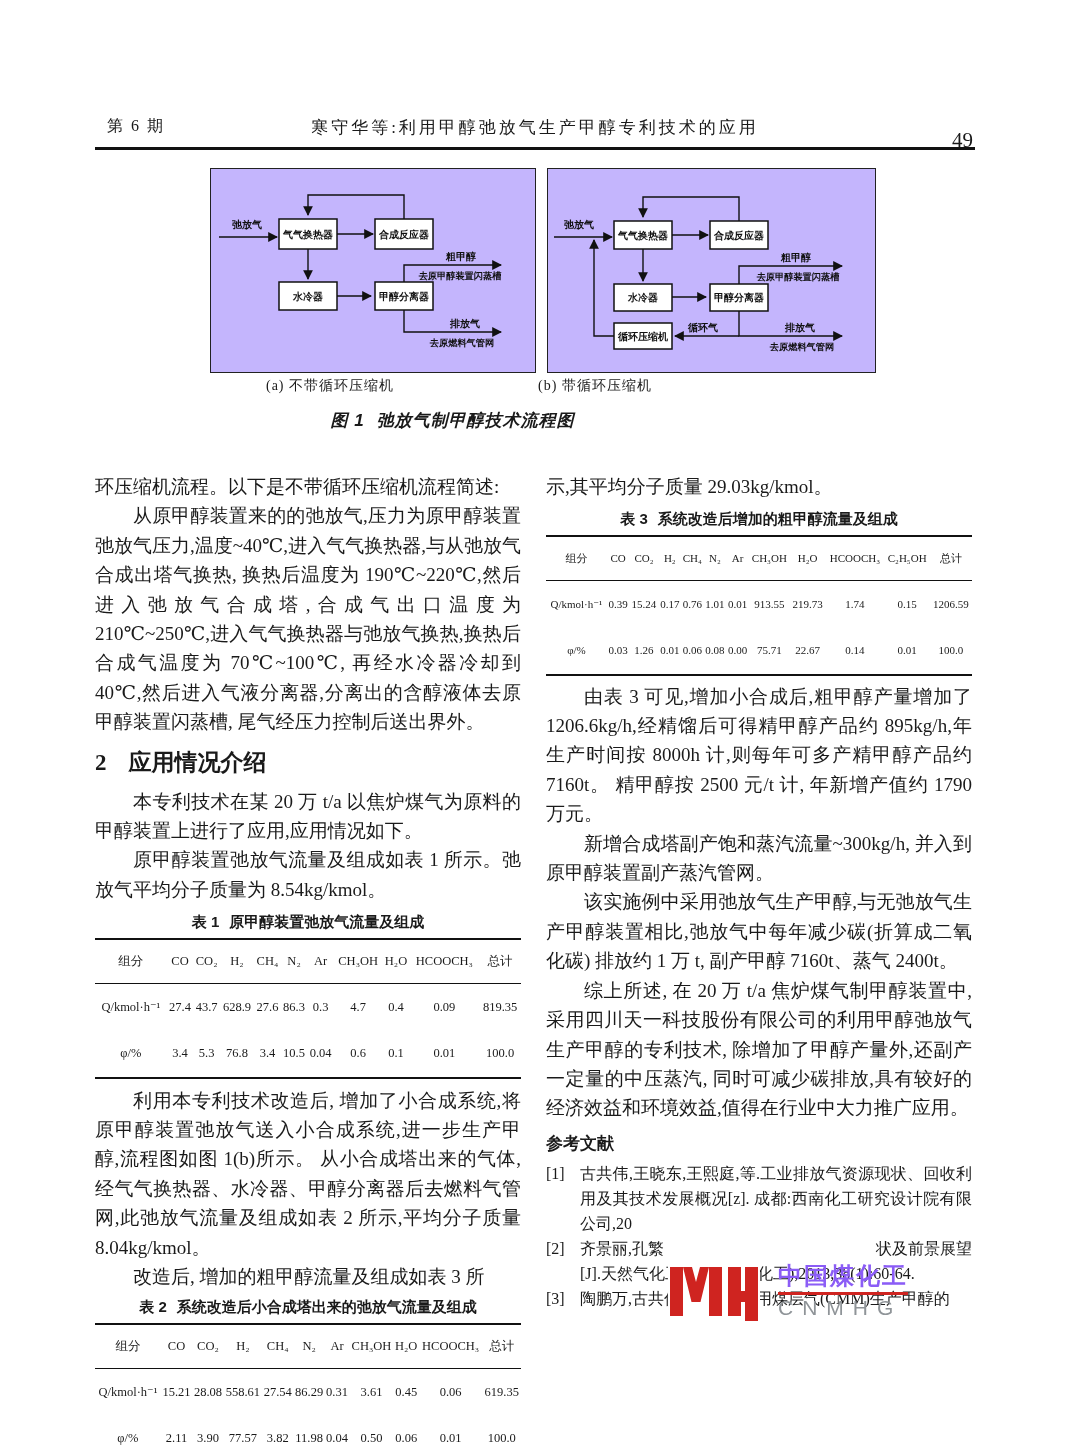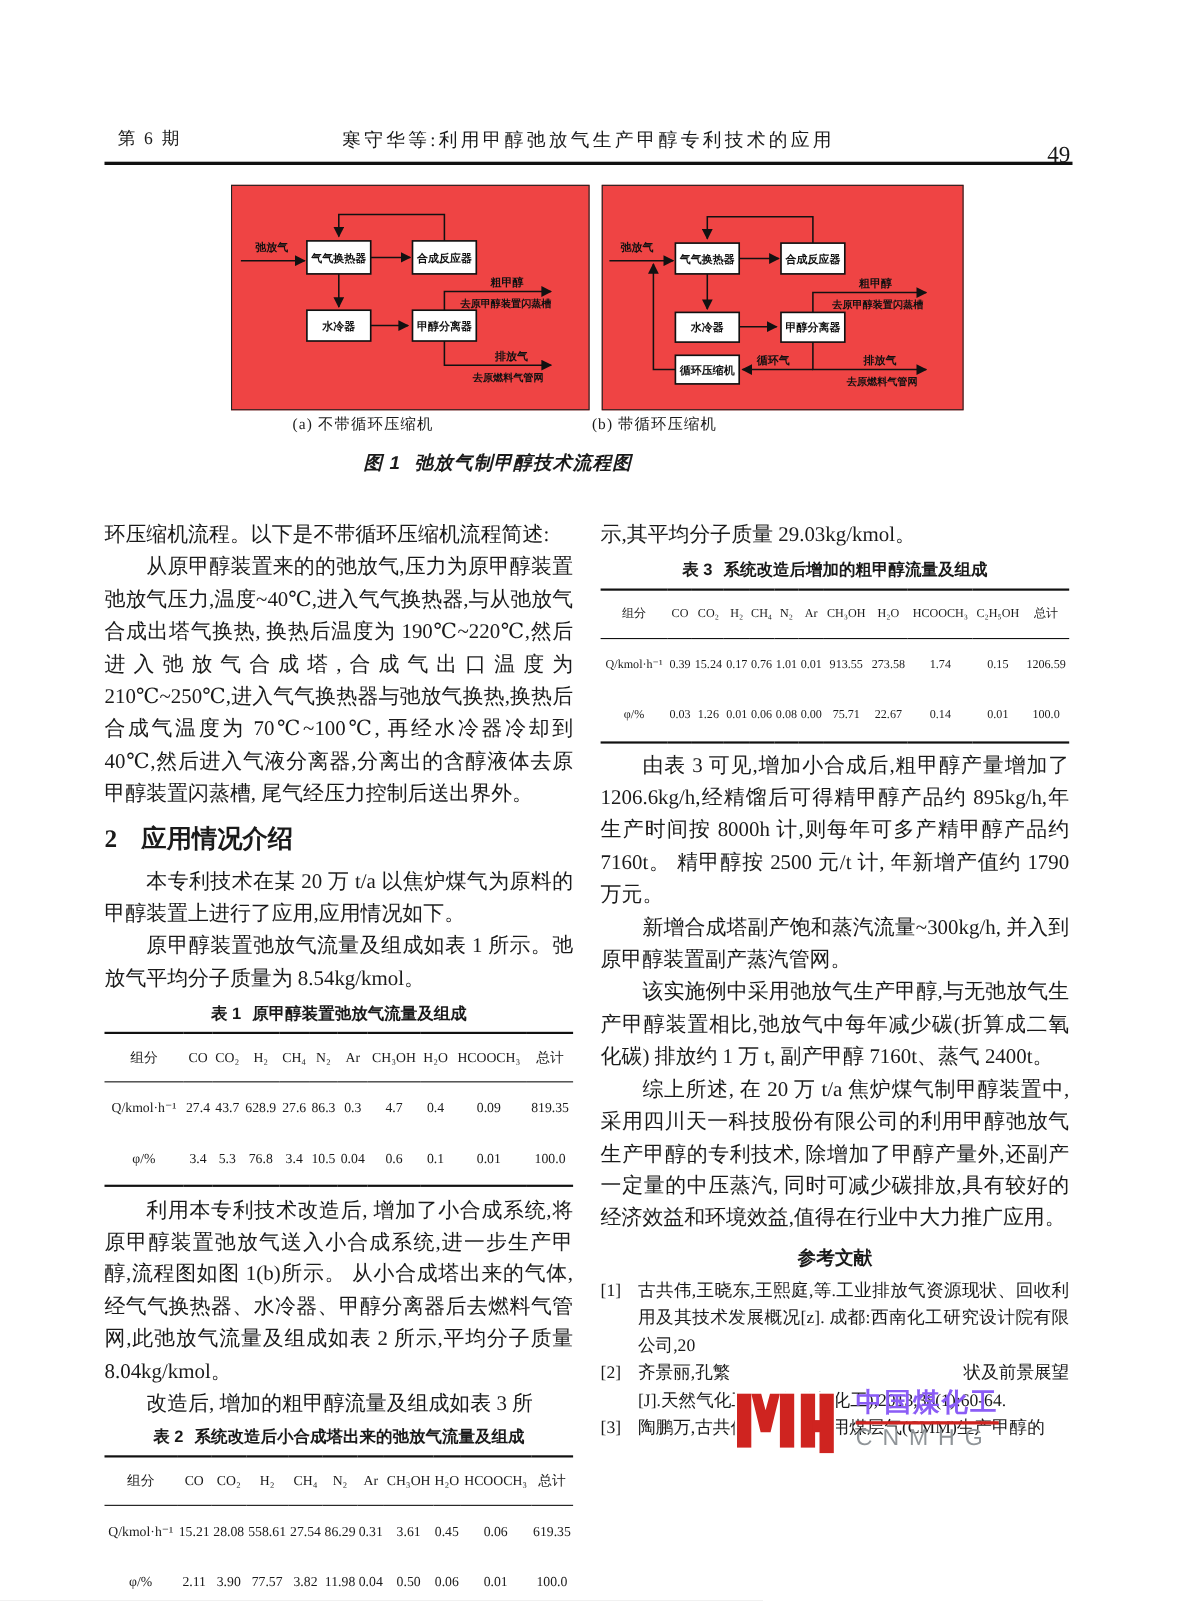--- a/index.html
+++ b/index.html
@@ -9,21 +9,21 @@
     font-family:"Liberation Serif","DejaVu Serif",serif;
   }
   
   .header-row { position:absolute; left:95px; top:112px; width:880px; height:28px; }
   .header-issue { position:absolute; left:12px; top:4px; font-size:16px; letter-spacing:2px; }
   .header-title { position:absolute; left:0; right:0; top:4px; text-align:center; font-size:17px; letter-spacing:3px; }
   .header-pagenum { position:absolute; right:2px; top:16px; font-size:21px; }
   .header-rule { position:absolute; left:95px; top:147px; width:880px; height:3px; background:#111; }
 
   
-  .figbox { position:absolute; top:168px; height:203px; border:1.6px solid #222; background:#ef4444; }
+  .figbox { position:absolute; top:168px; height:203px; border:1.6px solid #222; background:#c4b5fd; }
   .figbox.a { left:210px; width:324px; }
   .figbox.b { left:547px; width:327px; }
   .subcap { position:absolute; top:377px; font-size:14px; letter-spacing:1px; text-align:center; }
   .subcap.a { left:230px; width:200px; }
   .subcap.b { left:495px; width:200px; }
   .figcaption { position:absolute; left:0; top:409px; width:905px; text-align:center;
     font-family:"Liberation Sans","DejaVu Sans",sans-serif; font-weight:bold; font-size:17px; letter-spacing:1px;font-style:italic; }
   .figcaption .cap-label { margin-right:12px; }
   svg text { font-family:"Liberation Sans","DejaVu Sans",sans-serif; font-weight:bold; fill:#111; }
   svg .node { fill:#fff; stroke:#111; stroke-width:1.5; }
@@ -46,21 +46,21 @@
   .tablewrap { width:100%; }
   table.paper-table { width:100%; border-collapse:collapse;
     border-top:2.4px solid #111; border-bottom:2.4px solid #111;
     font-family:"Liberation Serif","DejaVu Serif",serif; }
   .tw-large table.paper-table { font-size:12.5px; }
   .tw-small table.paper-table { font-size:11px; }
   table.paper-table th { font-weight:normal; border-bottom:1.3px solid #111; padding:7px 0 6px 0; text-align:center; white-space:nowrap; }
   table.paper-table td { padding:9px 0 8px 0; text-align:center; white-space:nowrap; }
 
   
-  .refs-heading { margin:10px 0 6px 0; text-align:center; text-indent:0;
+  .refs-heading { margin:10px 0 6px 0; text-indent:0;
     font-family:"Liberation Sans","DejaVu Sans",sans-serif; font-weight:bold; font-size:17px; line-height:22px; }
   .ref-item { display:flex; font-size:16px; line-height:25px; text-align:justify; }
   .ref-marker { flex:0 0 34px; }
   .ref-body { flex:1; position:relative; }
   .ref-line { position:relative; }
   .ref-frag-right { position:absolute; right:0; top:0; }
 
   
   .watermark { position:absolute; left:660px; top:1261px; width:320px; height:64px; z-index:5; pointer-events:none; }
   .wm-logo { position:absolute; left:8px; top:4px; width:92px; height:58px; background:#fff; }
@@ -284,21 +284,21 @@
           <tbody>
             <tr>
               <td>Q/kmol·h⁻¹</td>
               <td>0.39</td>
               <td>15.24</td>
               <td>0.17</td>
               <td>0.76</td>
               <td>1.01</td>
               <td>0.01</td>
               <td>913.55</td>
-              <td>273.58</td>
+              <td>219.73</td>
               <td>1.74</td>
               <td>0.15</td>
               <td>1206.59</td>
             </tr>
             <tr>
               <td>φ/%</td>
               <td>0.03</td>
               <td>1.26</td>
               <td>0.01</td>
               <td>0.06</td>

